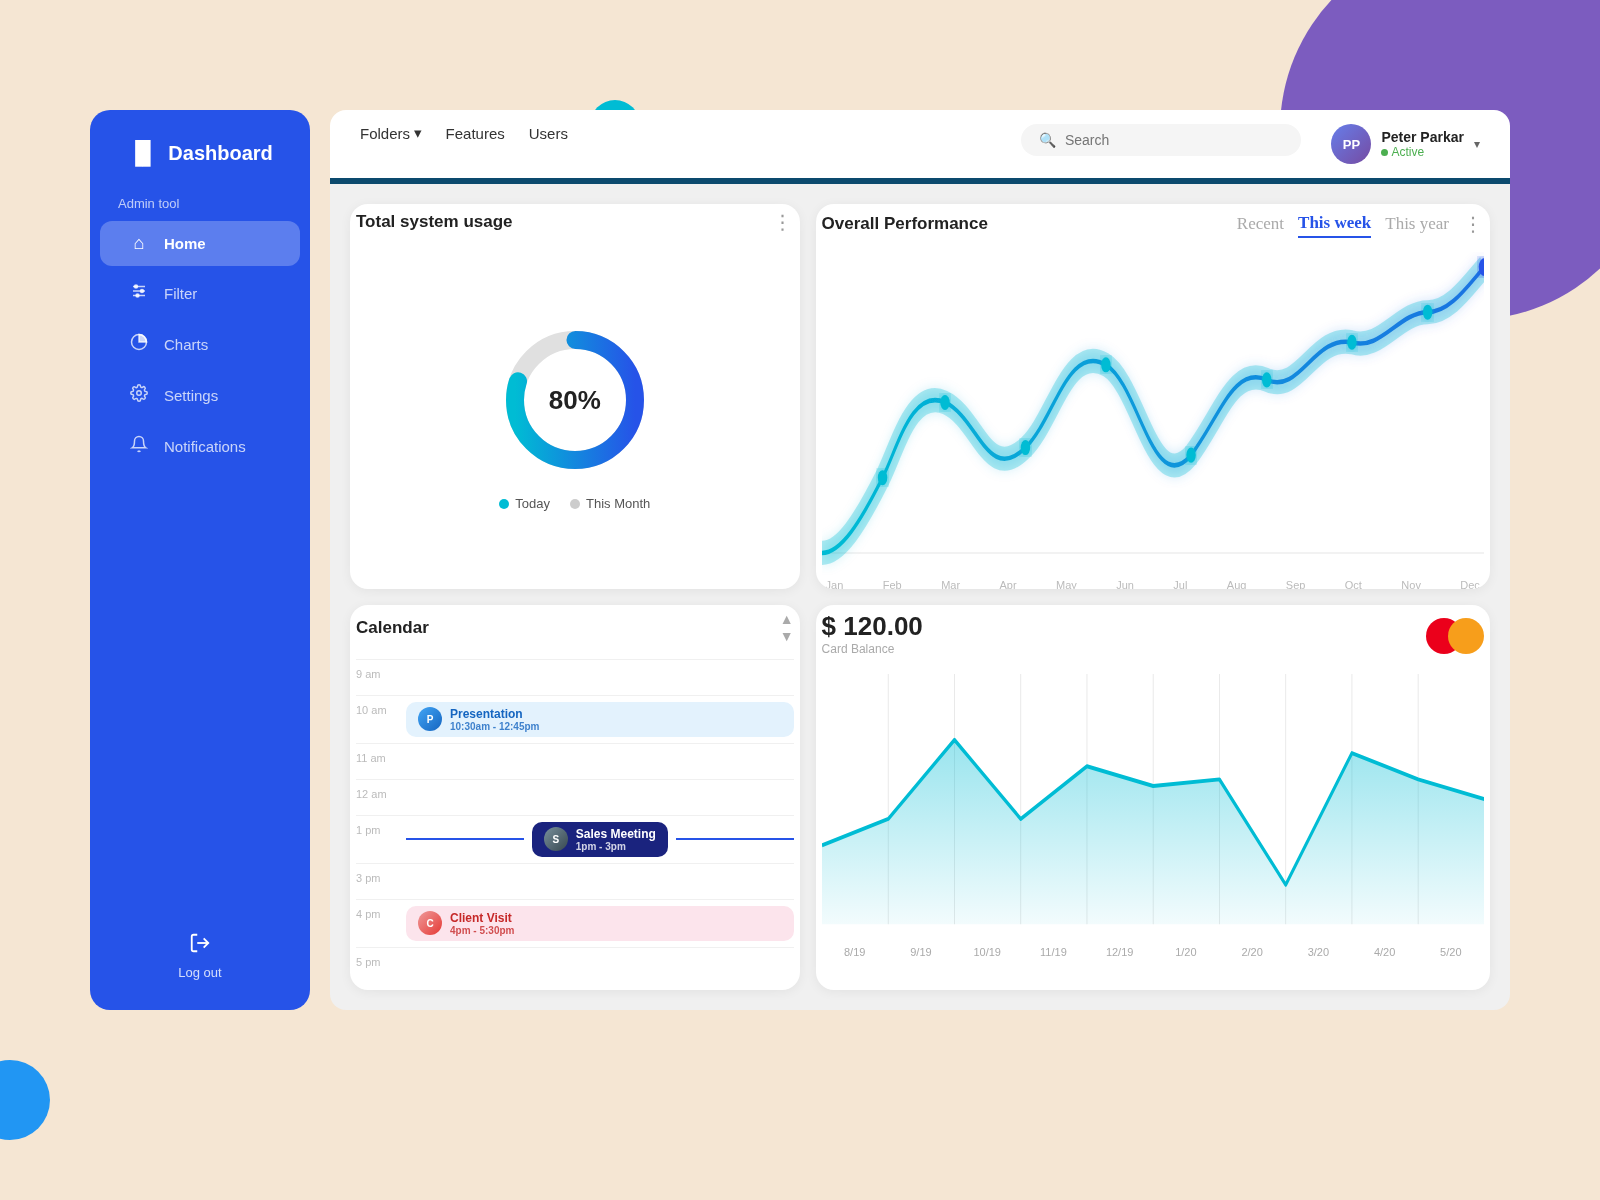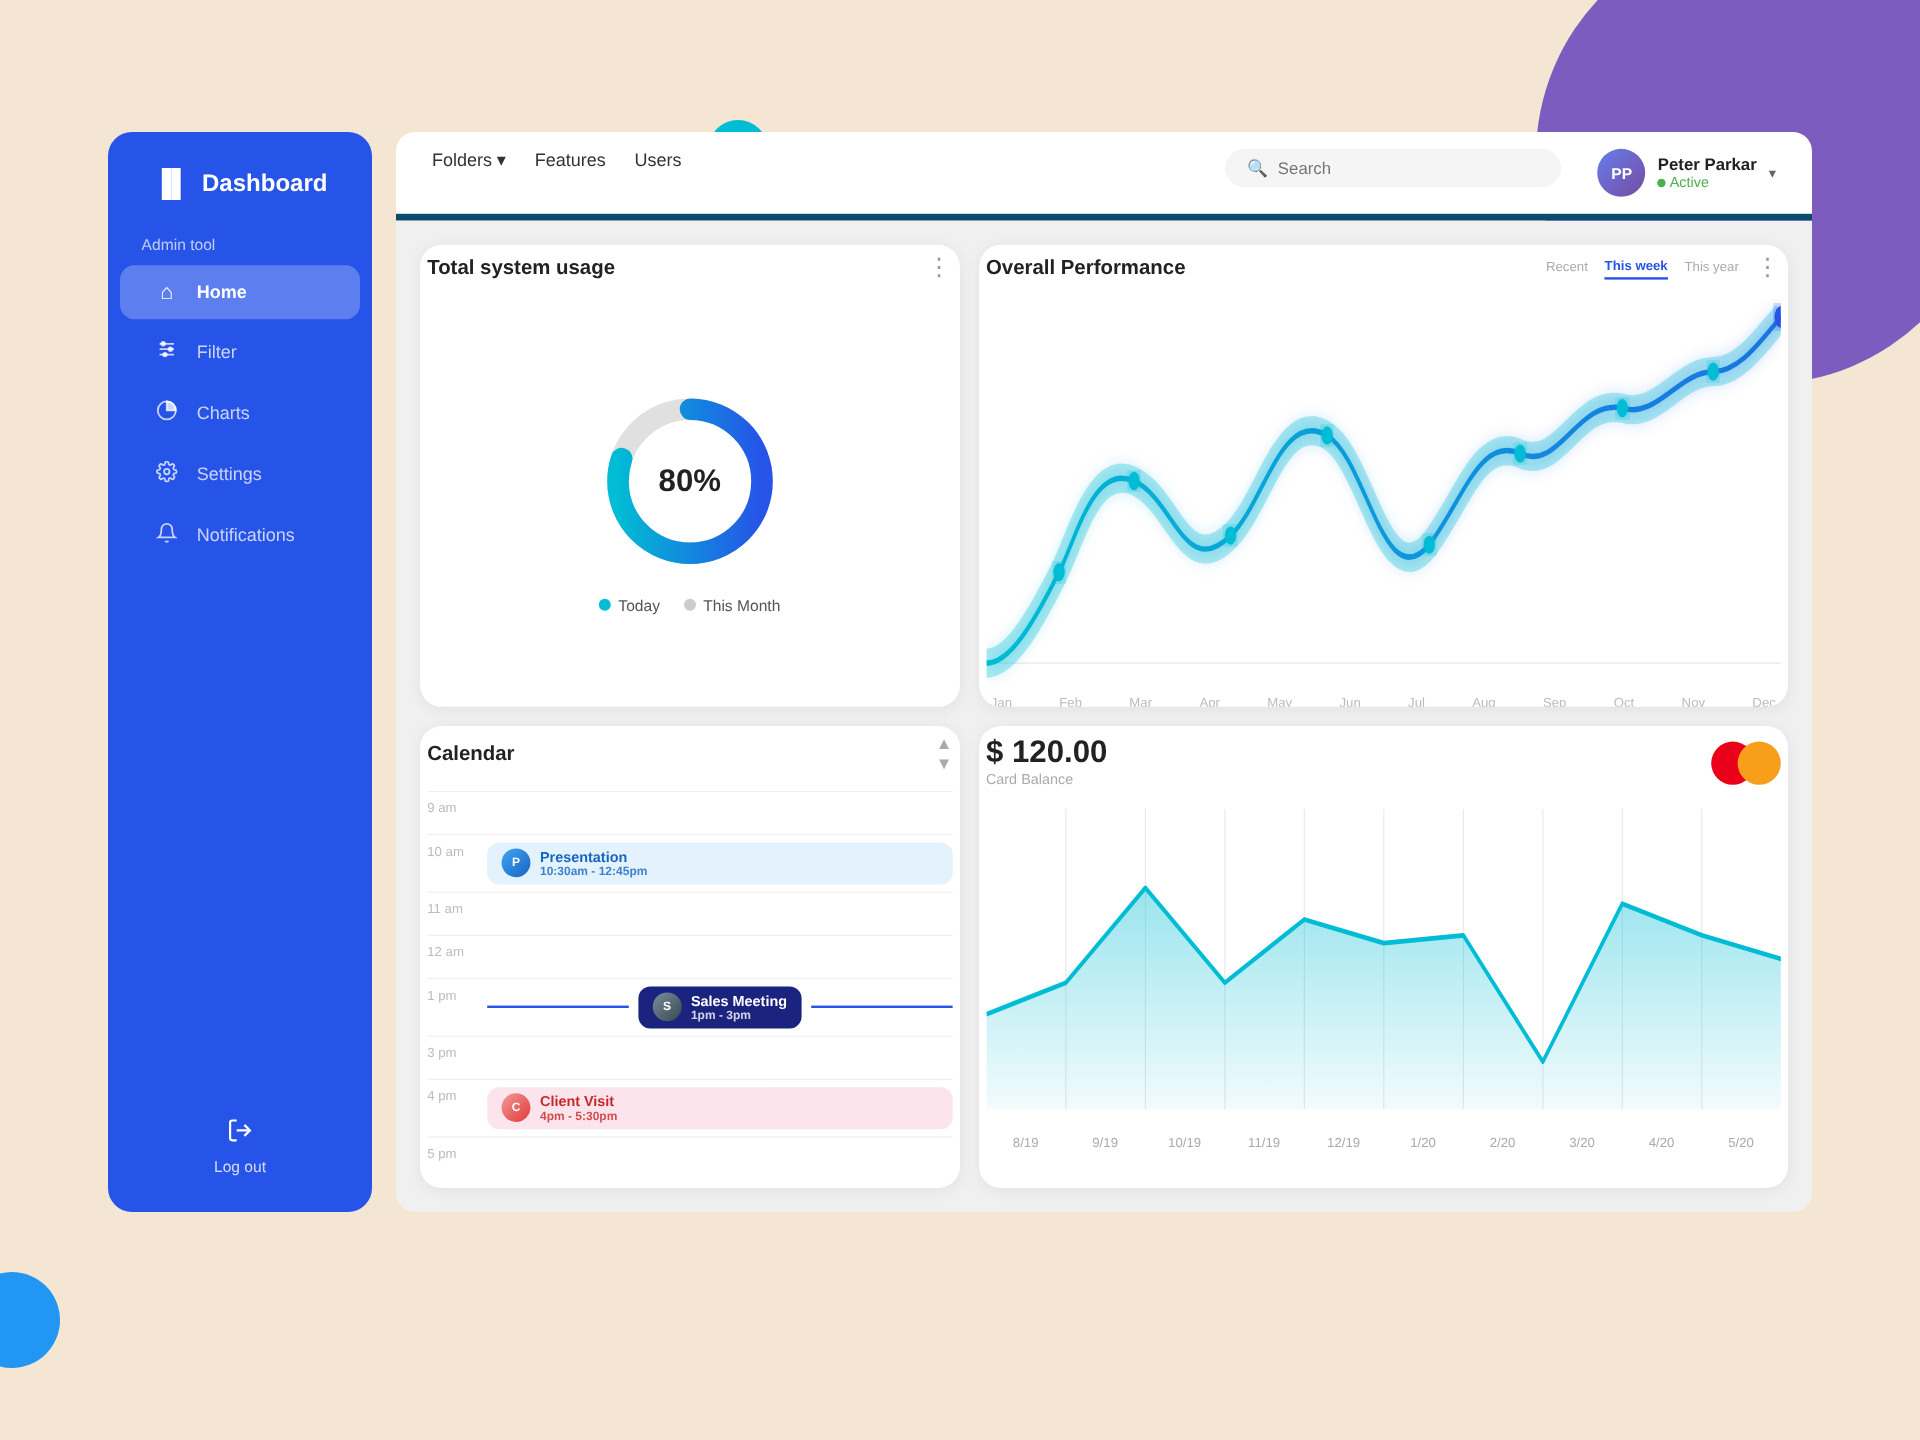--- a/index.html
+++ b/index.html
@@ -293,24 +293,25 @@
       border-radius: 50%;
     }
 
     
     .chart-tabs {
       display: flex;
       gap: 14px;
       align-items: center;
     }
     .chart-tab {
-      font-size: 11px;
+      font-size: 17px;
       color: #aaa;
       cursor: pointer;
       padding: 3px 0;
+      font-family: Liberation Serif, serif;
     }
     .chart-tab.active {
       color: #2653e8;
       font-weight: 600;
       border-bottom: 2px solid #2653e8;
     }
     .chart-area {
       flex: 1;
       position: relative;
     }

